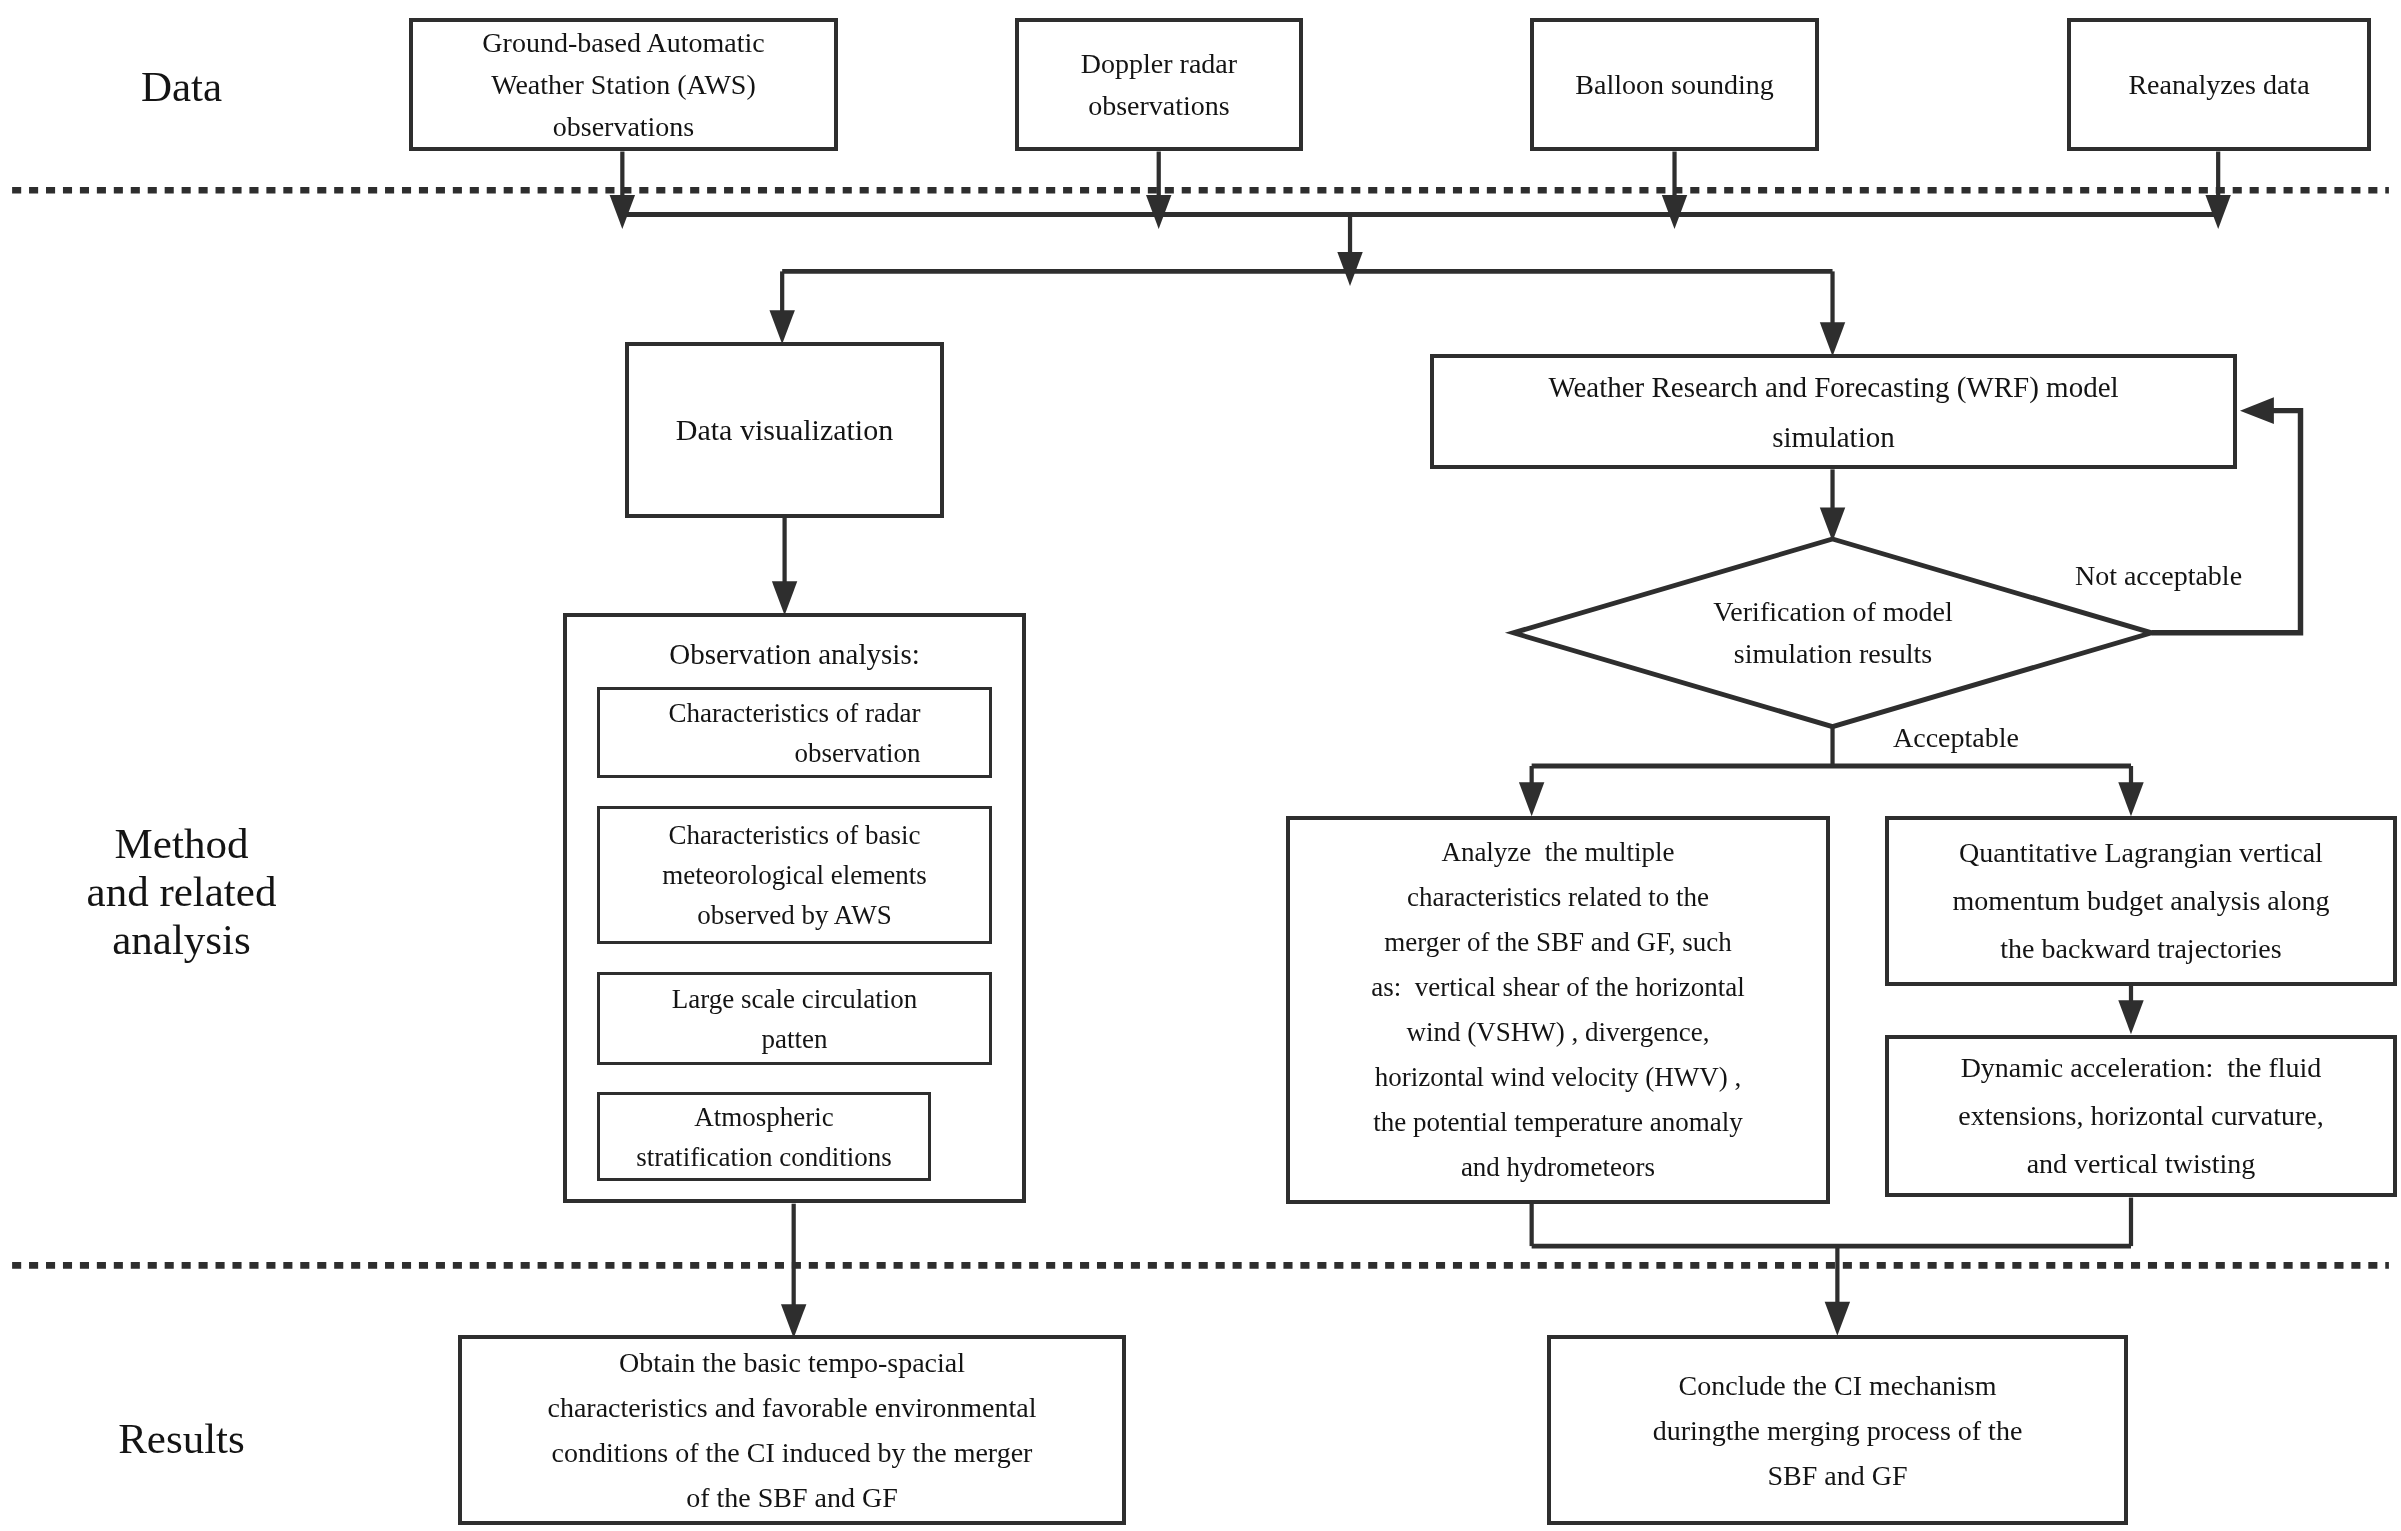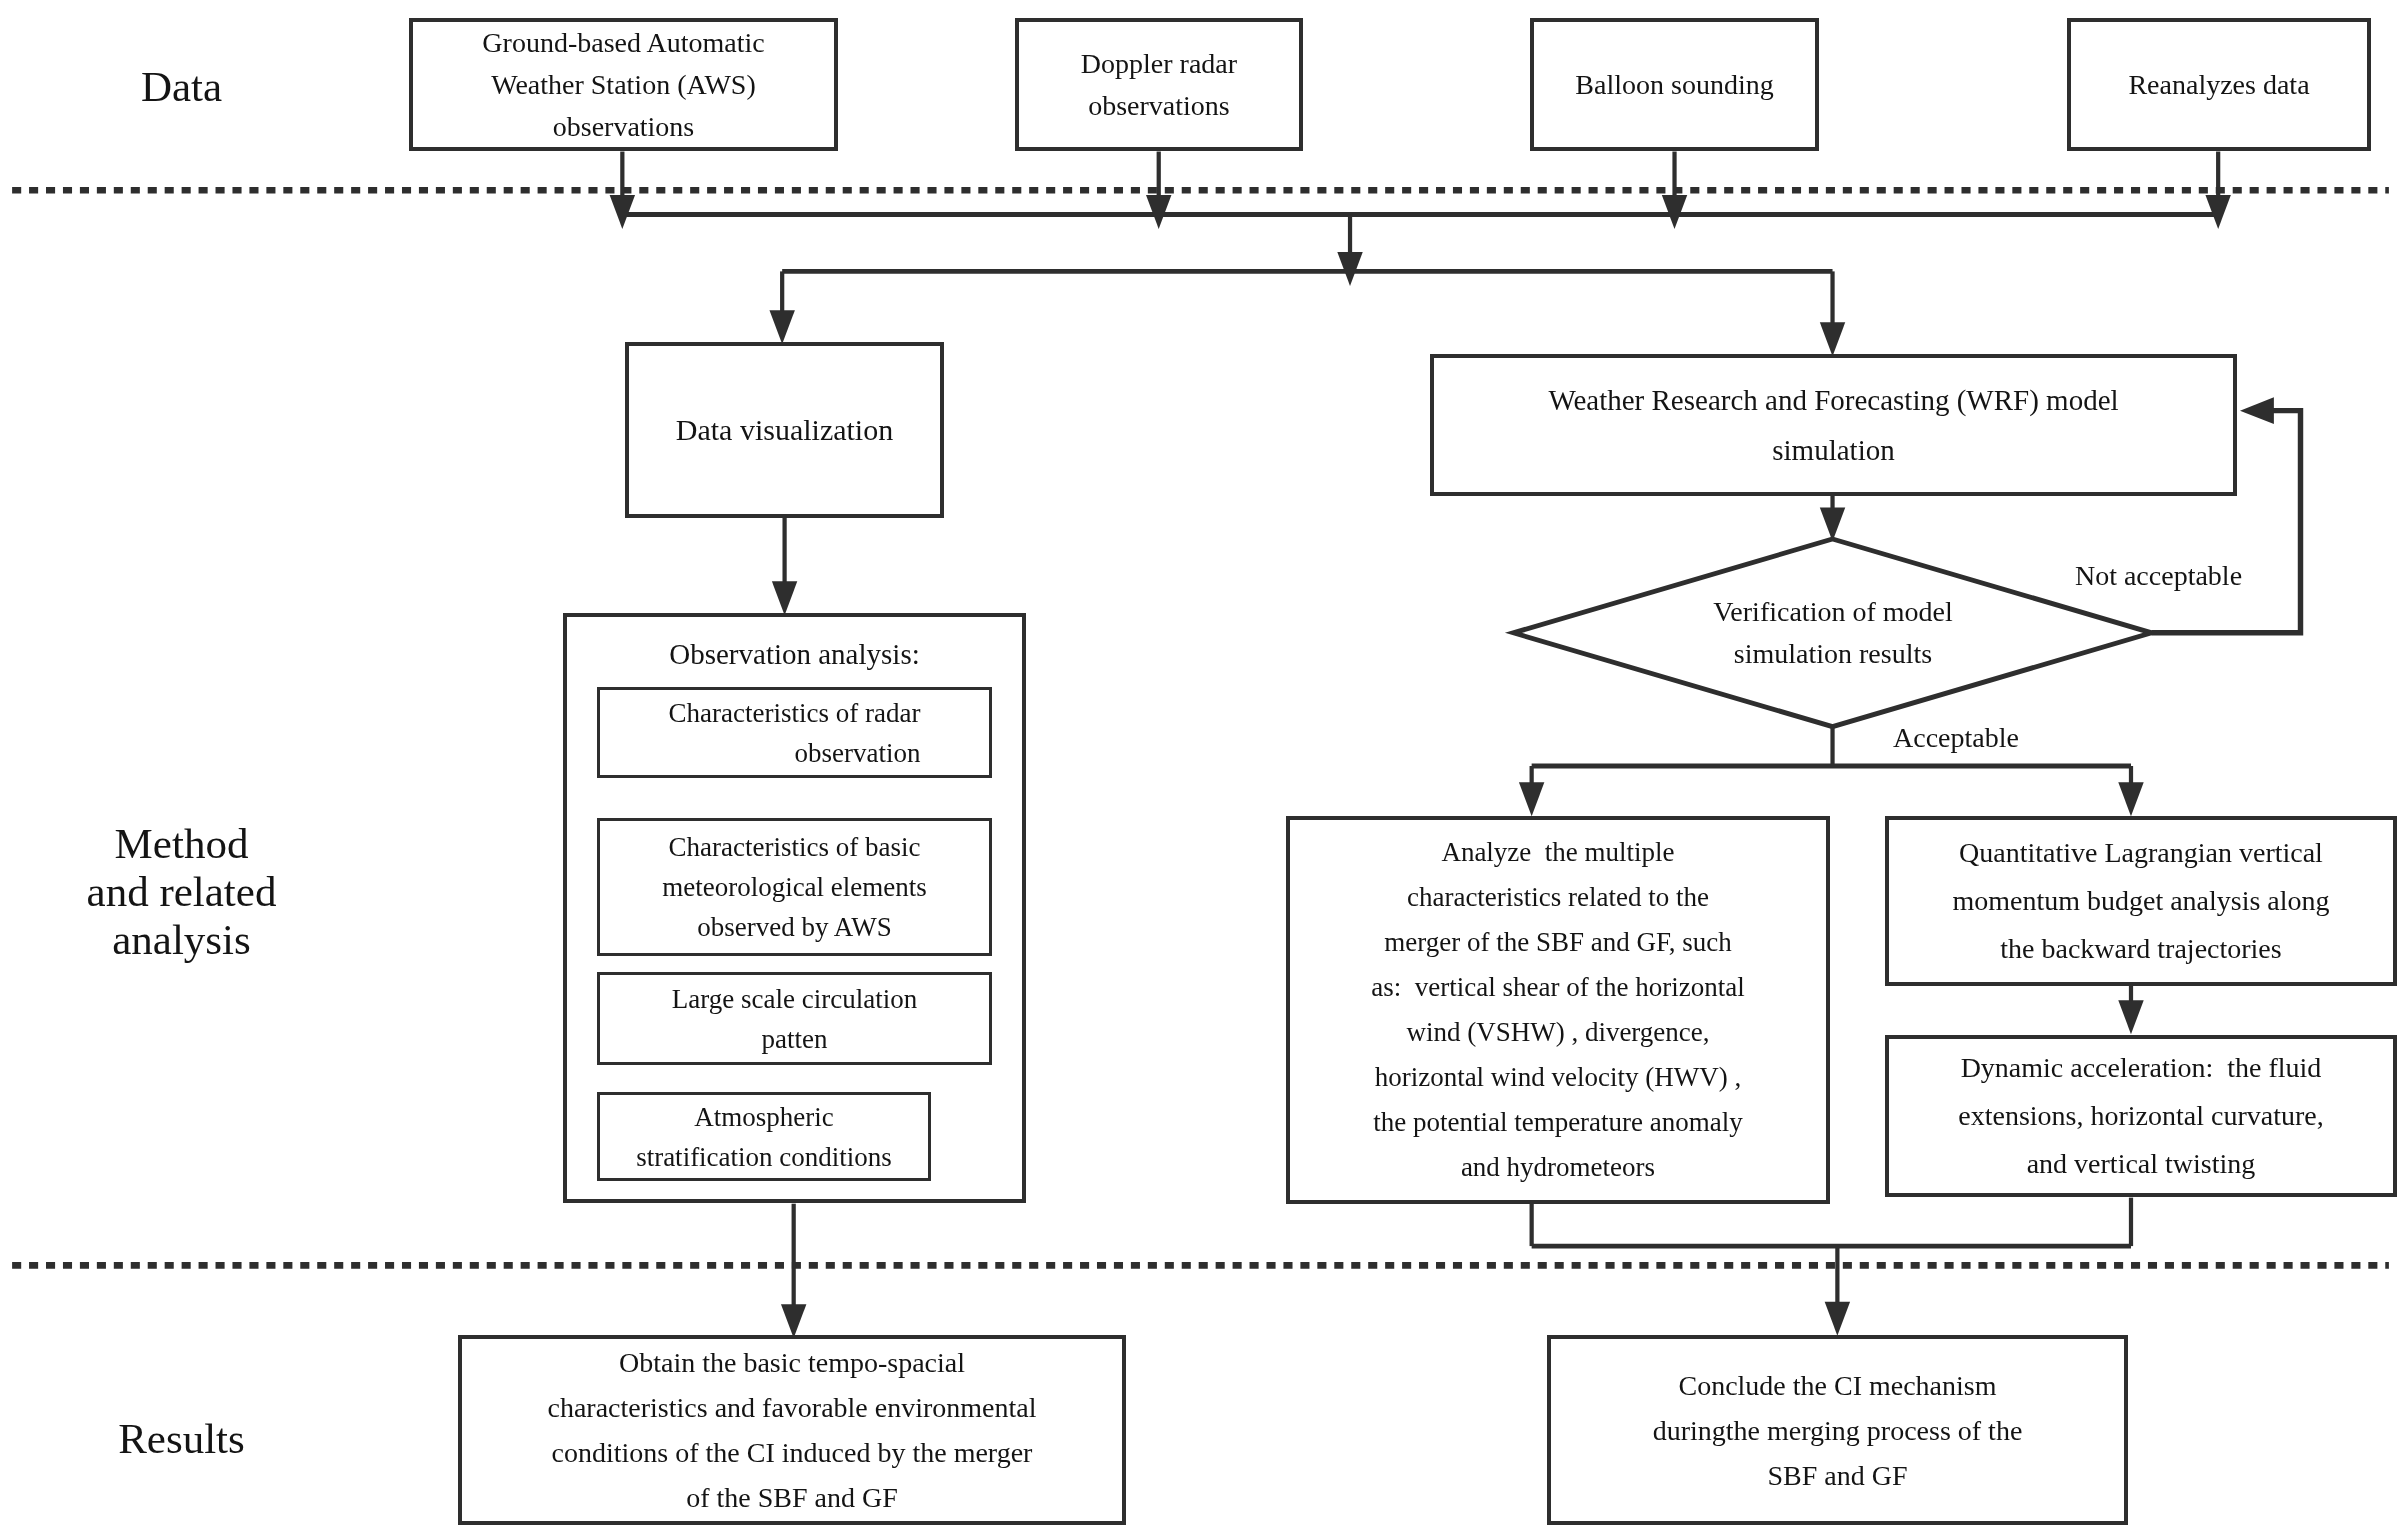--- a/index.html
+++ b/index.html
@@ -139,34 +139,34 @@
   <div class="bx fs-top" style="left:409px; top:18px; width:429px; height:133px;">Ground-based Automatic
 Weather Station (AWS)
 observations</div>
   <div class="bx fs-top" style="left:1015px; top:18px; width:288px; height:133px;">Doppler radar
 observations</div>
   <div class="bx fs-top" style="left:1530px; top:18px; width:289px; height:133px;">Balloon sounding</div>
   <div class="bx fs-top" style="left:2067px; top:18px; width:304px; height:133px;">Reanalyzes data</div>
 
   <div class="bx fs-dv" style="left:625px; top:342px; width:319px; height:176px;">Data visualization</div>
 
-  <div class="bx fs-wrf" style="left:1430px; top:354px; width:807px; height:142px;">Weather Research and Forecasting (WRF) model
+  <div class="bx fs-wrf" style="left:1430px; top:354px; width:807px; height:115px;">Weather Research and Forecasting (WRF) model
 simulation</div>
 
   <div class="lbl fs-dia" style="left:1623px; top:589px; width:420px; height:88px;">Verification of model
 simulation results</div>
 
   <div class="lbl fs-edge" style="left:2016px; top:556px; width:285px; height:39px;">Not acceptable</div>
   <div class="lbl fs-edge" style="left:1865px; top:719px; width:182px; height:38px;">Acceptable</div>
 
   <div class="bx" style="left:563px; top:613px; width:463px; height:590px; display:block;padding-left:28px;">
     <div class="lbl fs-obst" style="left:0; top:11px; width:455px; height:52px;">Observation analysis:</div>
     <div class="bx sub fs-obsi" style="left:30px; top:70px; width:395px; height:91px;text-align:right;">Characteristics of radar
 observation</div>
-    <div class="bx sub fs-obsi" style="left:30px; top:189px; width:395px; height:138px;margin-top:12px;">Characteristics of basic
+    <div class="bx sub fs-obsi" style="left:30px; top:189px; width:395px; height:138px;">Characteristics of basic
 meteorological elements
 observed by AWS</div>
     <div class="bx sub fs-obsi" style="left:30px; top:355px; width:395px; height:93px;">Large scale circulation
 patten</div>
     <div class="bx sub fs-obsi" style="left:30px; top:475px; width:334px; height:89px;">Atmospheric
 stratification conditions</div>
   </div>
 
   <div class="bx fs-ana" style="left:1286px; top:816px; width:544px; height:388px;">Analyze  the multiple
 characteristics related to the

